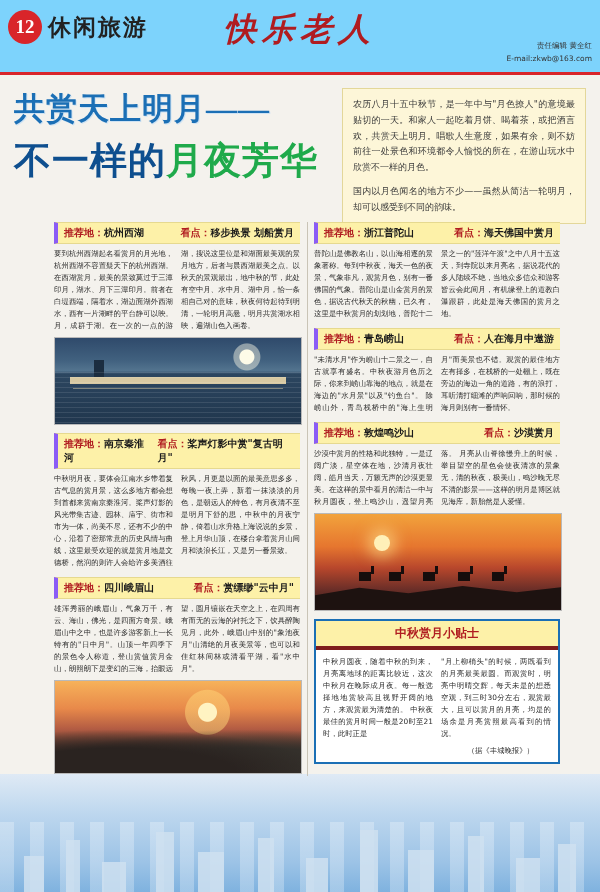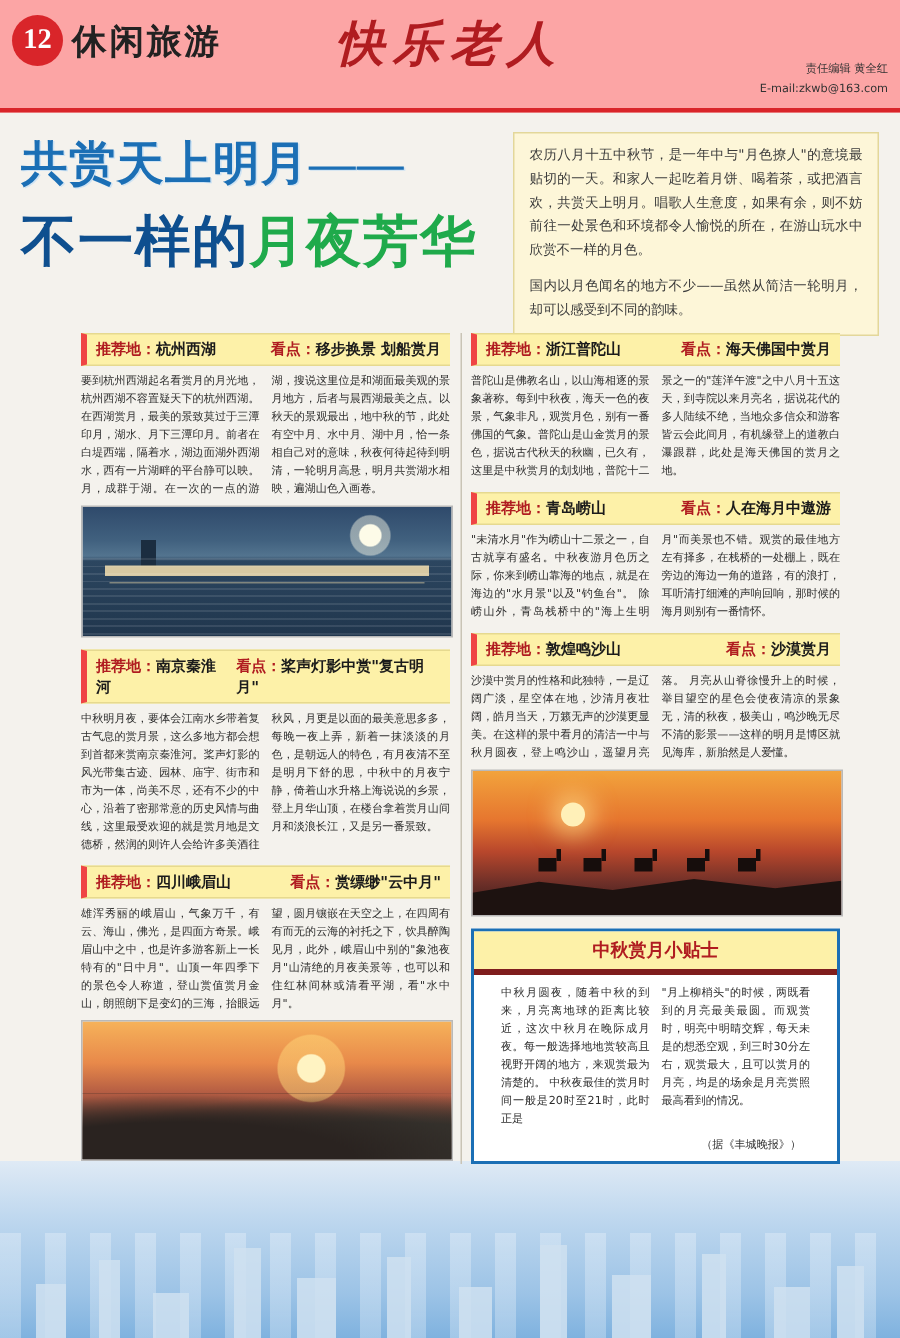--- a/index.html
+++ b/index.html
@@ -29,21 +29,21 @@
     position:absolute;left:0;right:0;bottom:0;height:86px;
     background:
       linear-gradient(transparent 0 0);
   }
   .skyline i{
     position:absolute;bottom:0;background:#cfe0f0;opacity:.85;
   }
   
   .masthead{
     position:absolute;left:0;right:0;top:0;height:72px;
-    background:#fca5a5;
+    background:#7dd3fc;
     border-bottom:3px solid #d9252a;
   }
   .m-left{
     position:absolute;left:8px;top:10px;display:flex;align-items:center;gap:6px;
   }
   .page-num{
     width:34px;height:34px;border-radius:50%;
     background:#d9252a;color:#fff;
     display:flex;align-items:center;justify-content:center;
     font-size:19px;font-weight:bold;
@@ -108,21 +108,21 @@
   }
   .col{position:absolute;top:0;bottom:0;}
   .col-left{left:42px;width:246px;}
   .col-right{left:302px;width:246px;}
   .rule{
     position:absolute;top:0;bottom:0;left:295px;width:1px;background:#c9c4b6;
   }
   .card{margin-bottom:8px;}
   .rec-bar{
     background:#fdf1a8;
-    border-left:4px solid #ef4444;
+    border-left:4px solid #8b5cf6;
     padding:3px 6px;
     font-size:10px;font-weight:bold;color:#1b1b1b;
     display:flex;justify-content:space-between;gap:6px;
     border-top:1px solid #e6d98f;border-bottom:1px solid #e6d98f;
   }
   .rec-bar .label{color:#b01c20;}
   .body2{
     column-count:2;column-gap:8px;
     font-size:7.4px;line-height:1.62;color:#2d2d2d;text-align:justify;
     margin-top:4px;
@@ -184,21 +184,21 @@
   }
   
   .tips{
     margin-top:6px;border:2px solid #1b6fb5;background:#fff;
   }
   .tips-h{
     background:#fdf1a8;text-align:center;font-weight:bold;color:#b01c20;
     font-size:12px;padding:4px 0;border-bottom:4px solid #7f1d1d;
   }
   .tips-b{
-    column-count:2;column-gap:8px;padding:6px 18px;
+    column-count:2;column-gap:8px;padding:6px 7px;
     font-size:7.4px;line-height:1.62;color:#2d2d2d;text-align:justify;
   }
   .sig{text-align:right;font-size:7.4px;color:#2d2d2d;padding:0 24px 6px;}
 </style>
 </head>
 <body>
 
 <div class="page">
 
   <div class="bottom-band">

